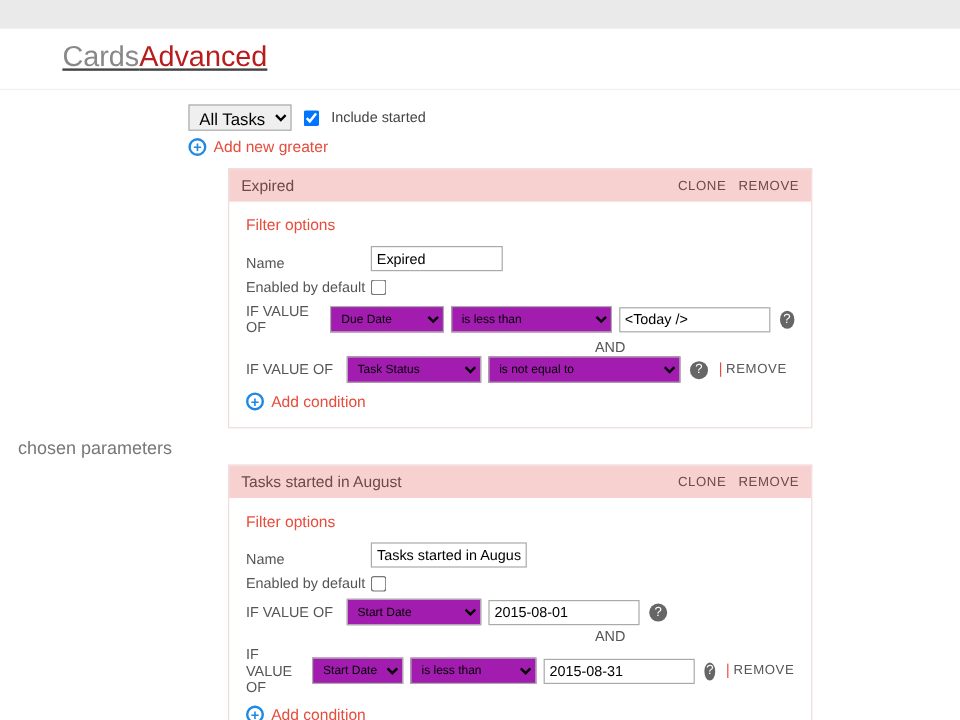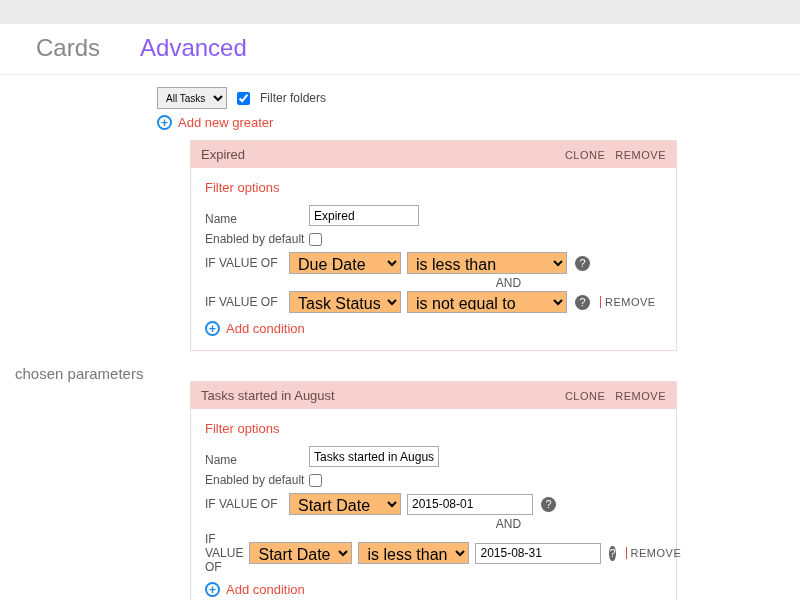--- a/index.html
+++ b/index.html
@@ -1,40 +1,40 @@
 <!DOCTYPE html>
 <html><head>
 <meta charset="utf-8">
 <style>
 * { box-sizing: border-box; margin: 0; padding: 0; }
 body { font-family: "Segoe UI", Arial, sans-serif; font-size: 13px; color: #444; background: #fff; }
 .topbar { height: 24px; background: #eaeaea; }
-.tabs { display: flex; gap: 40px; padding: 10px 0 12px 36px; border-bottom: 1px solid #f0f0f0; }
+.tabs { display: flex; padding: 10px 0 12px 52px; border-bottom: 1px solid #f0f0f0; text-decoration: underline; }
 .tab { font-size: 24px; font-weight: 300; color: #888; cursor: pointer; }
-.tab.active { color: #8b5cf6; }
+.tab.active { color: #b91c1c; }
 .toolbar-row { display: flex; align-items: center; gap: 10px; margin: 12px 0 6px 157px; }
-select.ds { font-size: 10px; padding: 2px 4px; border: 1px solid #aaa; background: #efefef; height: 22px; }
+select.ds { font-size: 14px; padding: 2px 4px; border: 1px solid #aaa; background: #efefef; height: 22px; }
 .inc-label { font-size: 12px; }
 .addrow { display: flex; align-items: center; gap: 6px; margin: 4px 0 10px 157px; }
 .plus-circle { width: 15px; height: 15px; border: 2px solid #1e88e5; border-radius: 50%; color: #1e88e5; display: inline-flex; align-items: center; justify-content: center; font-size: 12px; line-height: 1; font-weight: bold; cursor: pointer; }
 .link-red { color: #e74c3c; font-size: 13px; cursor: pointer; }
 .sidetext { position: absolute; left: 15px; top: 365px; font-size: 15px; color: #777; }
 .filters-wrap { margin-left: 190px; width: 487px; }
 .fcard { border: 1px solid #f0dada; margin-bottom: 30px; }
 .fcard-head { background: #f7d1cf; display: flex; align-items: center; padding: 6px 10px; }
 .fcard-title { flex: 1; color: #6b4a4a; font-size: 13px; }
 .head-btn { font-size: 11px; letter-spacing: 0.5px; color: #6b4a4a; margin-left: 10px; cursor: pointer; }
 .fcard-body { padding: 12px 14px 14px 14px; }
 .section-title { color: #e74c3c; font-size: 13px; margin-bottom: 10px; }
 .form-row { display: flex; align-items: flex-end; margin-bottom: 6px; }
 .lbl { width: 104px; font-size: 12px; color: #555; }
 input.txt { border: 1px solid #aaa; height: 21px; padding: 2px 4px; font-size: 12px; }
 .cond-row { display: flex; align-items: center; gap: 6px; margin-bottom: 2px; }
 .if-label { font-size: 12px; color: #555; width: 78px; }
-select.cs { border: 1px solid #aaa; background: #fdba74; height: 22px; font-size: 16px; padding: 2px 4px; }
+select.cs { border: 1px solid #aaa; background: #a21caf; height: 22px; font-size: 10px; padding: 2px 4px; }
 select.field { width: 112px; }
 select.op { width: 160px; }
 input.val { width: 126px; }
 .help-dot { width: 15px; height: 15px; border-radius: 50%; background: #666; color: #fff; font-size: 11px; display: inline-flex; align-items: center; justify-content: center; cursor: pointer; margin-left: 2px; }
 .remove-link { font-size: 11px; color: #555; cursor: pointer; margin-left: 4px; letter-spacing: 0.5px; border-left: 1px solid #e74c3c; padding-left: 4px;}
 .and-row { text-align: center; font-size: 12px; color: #555; margin: 1px 0 1px 0; padding-left: 150px;}
 .addcond { display: flex; align-items: center; gap: 6px; margin-top: 8px; }
 </style>
 </head>
 <body>
@@ -44,21 +44,21 @@
 <div class="tabs">
   <span class="tab">Cards</span>
   <span class="tab active">Advanced</span>
 </div>
 
 <div class="toolbar-row">
   <select class="ds">
     <option>All Tasks</option>
   </select>
   <input type="checkbox" checked="" style="">
-  <span class="inc-label">Filter folders</span>
+  <span class="inc-label">Include started</span>
 </div>
 
 <div class="addrow">
   <span class="plus-circle">+</span>
   <span class="link-red">Add new greater</span>
 </div>
 
 <div class="sidetext">chosen parameters</div>
 
 <div class="filters-wrap">
@@ -76,20 +76,21 @@
         <input class="txt" style="width: 110px;" value="Expired">
       </div>
       <div class="form-row">
         <span class="lbl">Enabled by default</span>
         <input type="checkbox" style="">
       </div>
       <div class="cond-row">
         <span class="if-label">IF VALUE OF</span>
         <select class="cs field"><option>Due Date</option></select>
         <select class="cs op"><option>is less than</option></select>
+        <input class="txt val" value="&lt;Today /&gt;" style="">
         <span class="help-dot">?</span>
       </div>
       <div class="and-row">AND</div>
       <div class="cond-row">
         <span class="if-label">IF VALUE OF</span>
         <select class="cs field"><option>Task Status</option></select>
         <select class="cs op"><option>is not equal to</option></select>
         <span class="help-dot">?</span>
         <span class="remove-link">REMOVE</span>
       </div>

